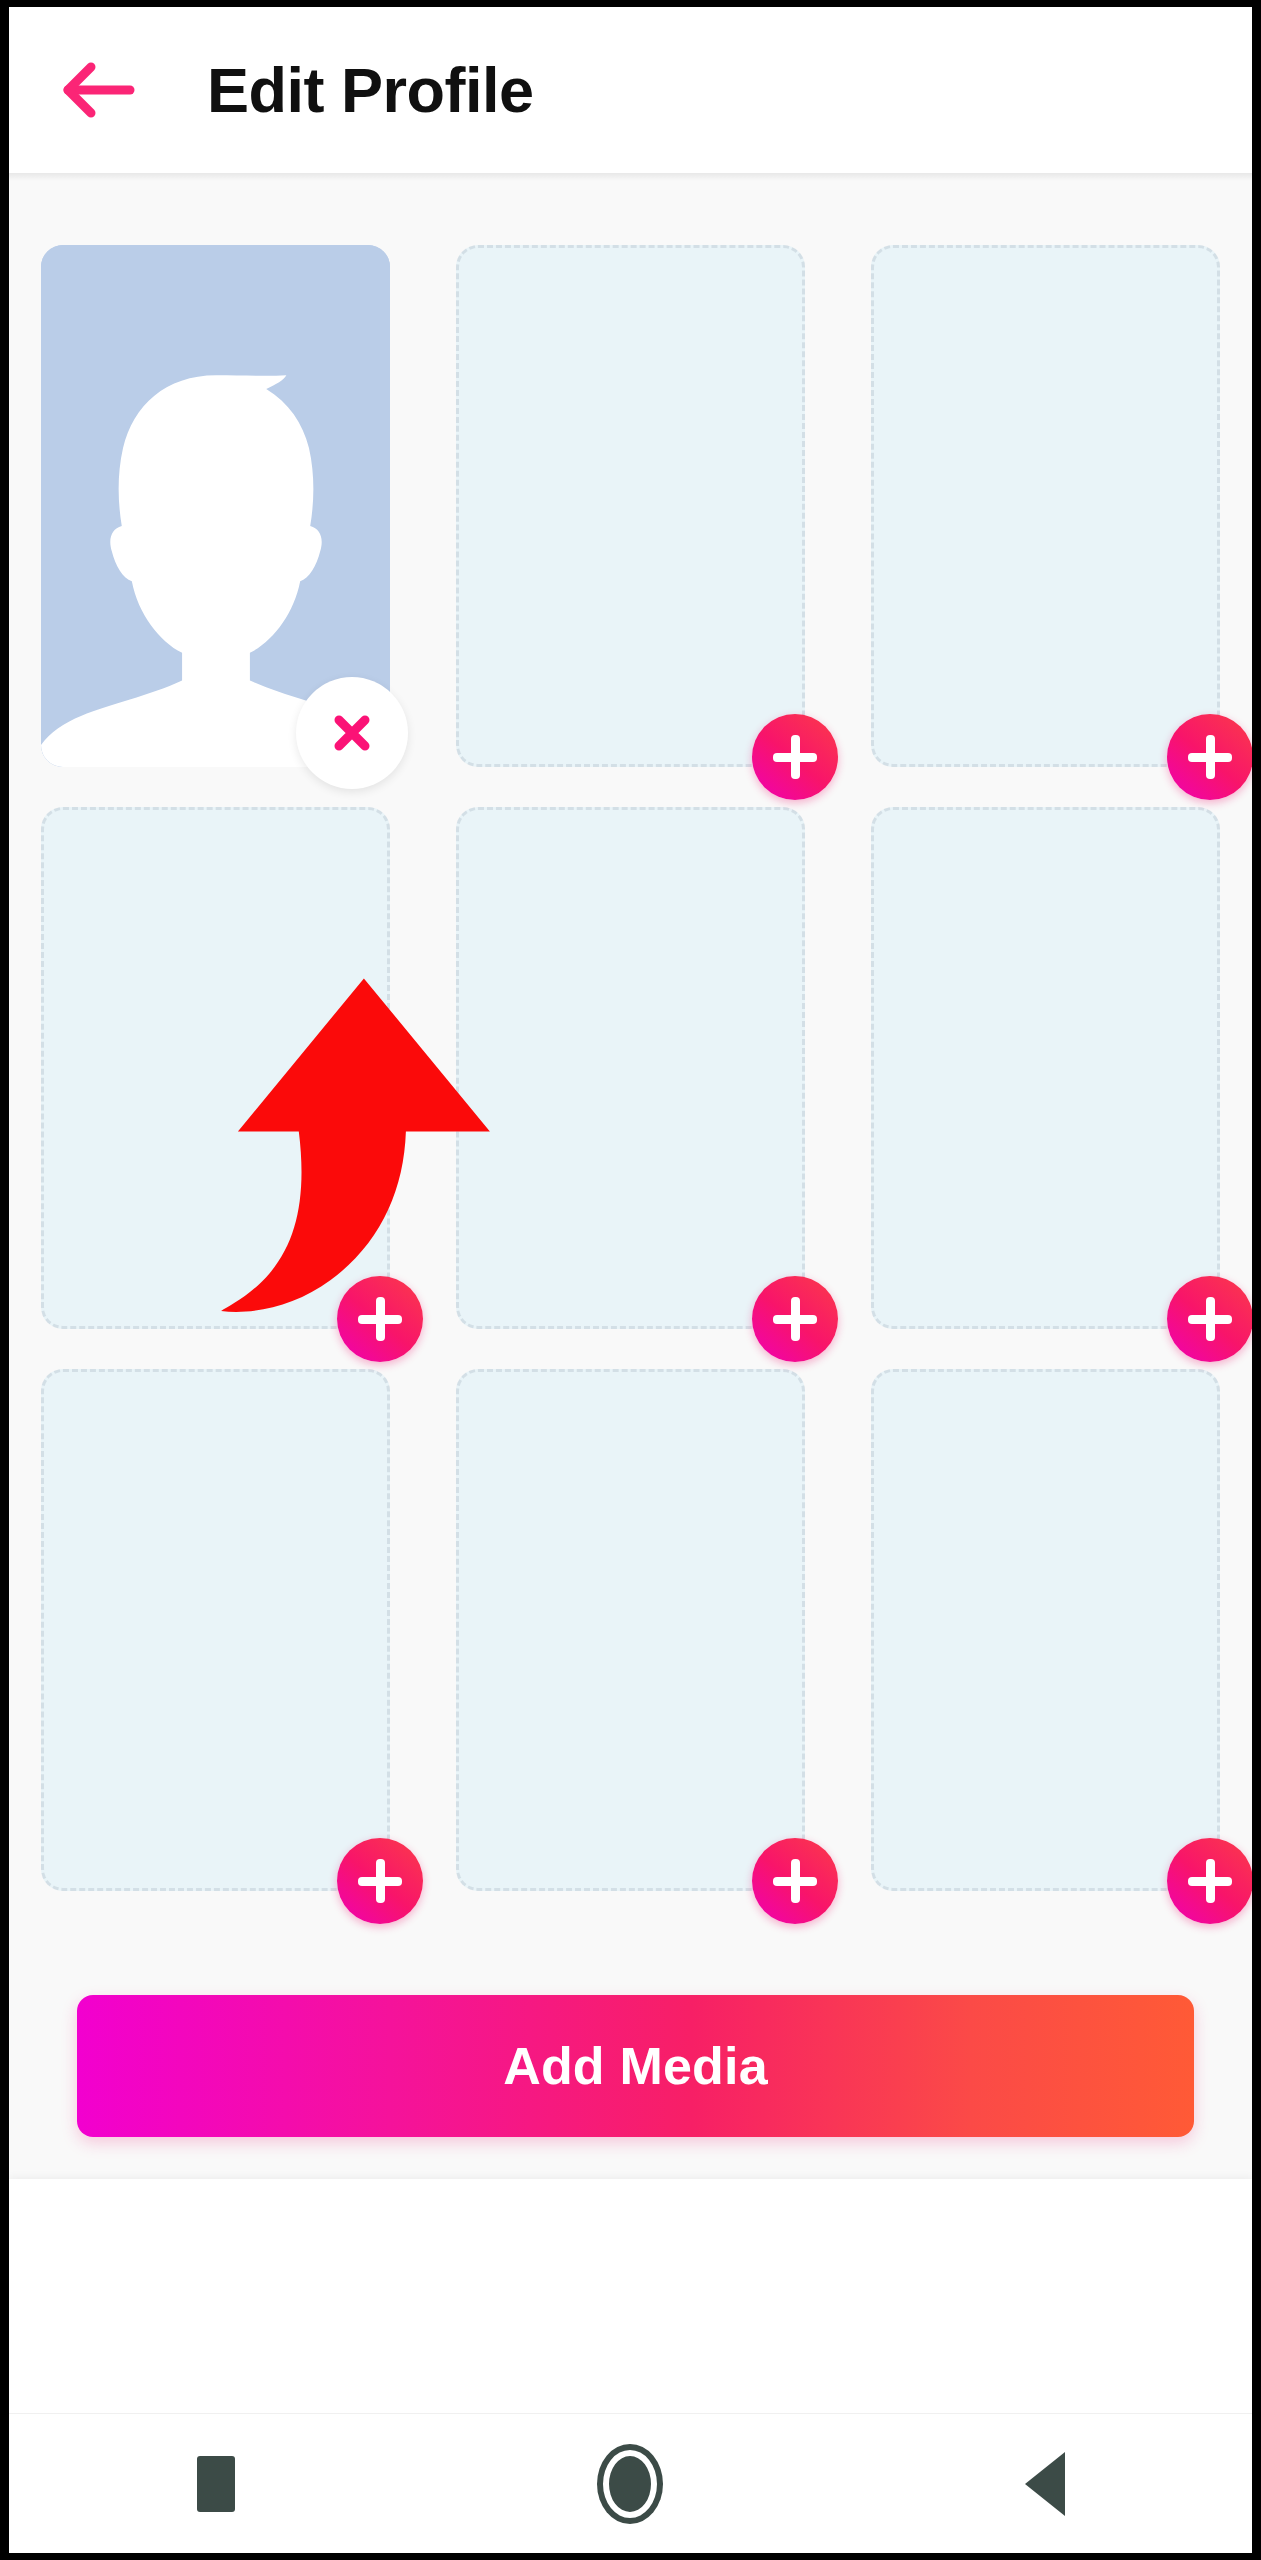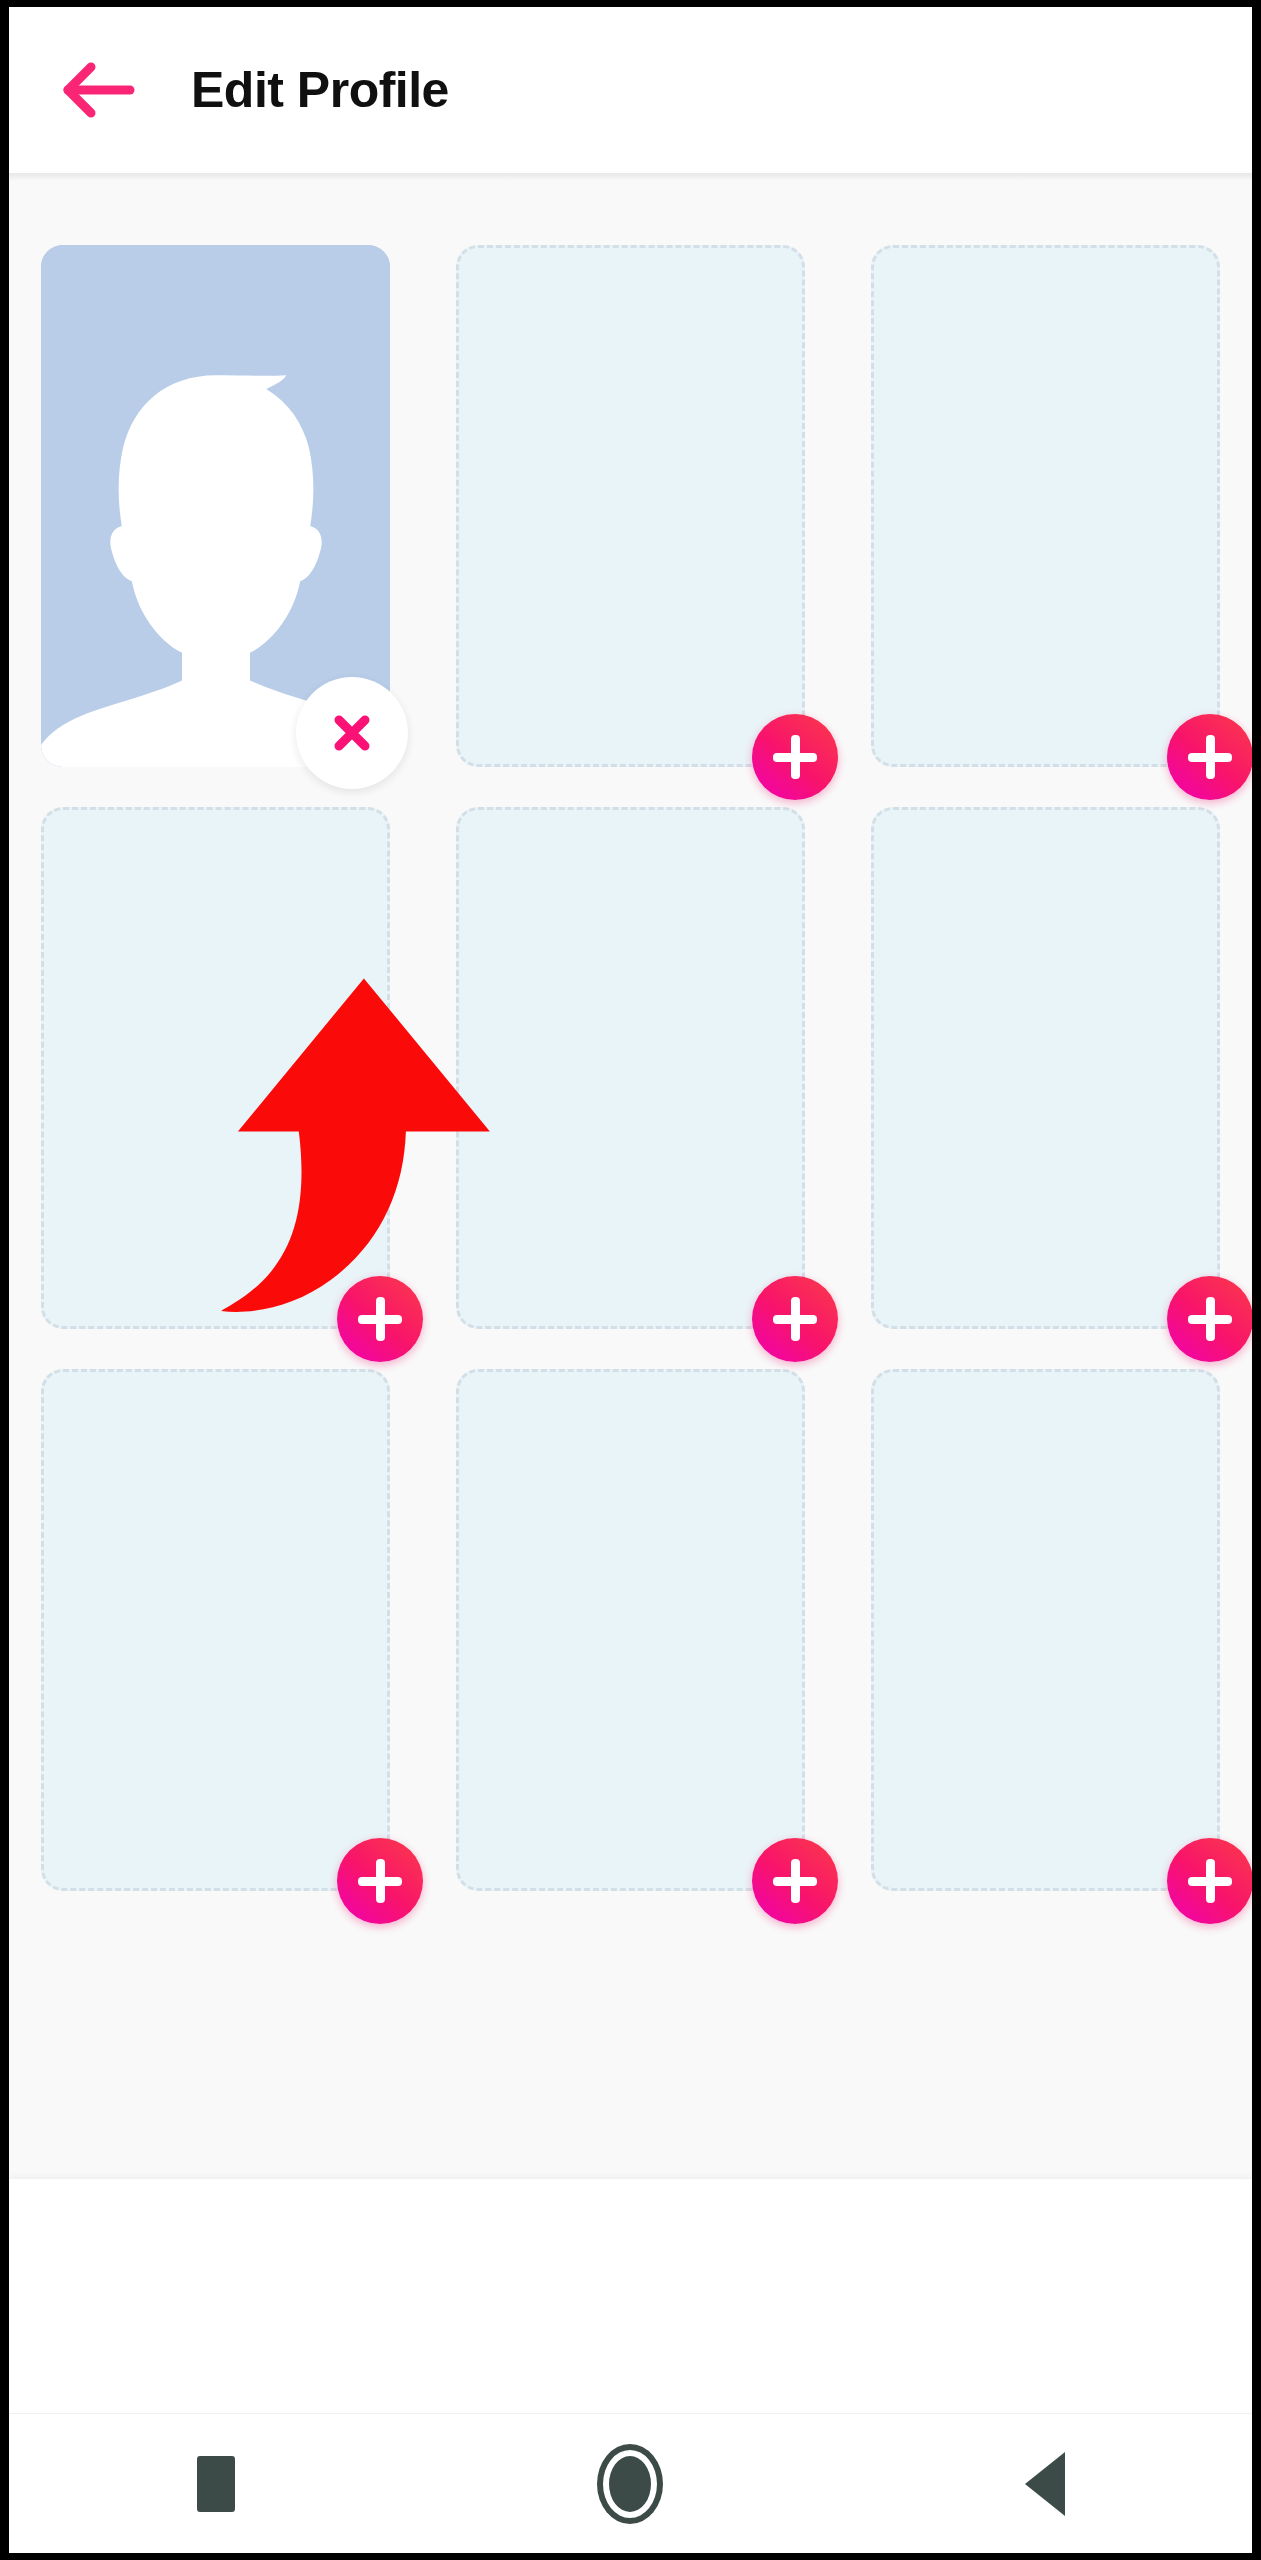--- a/index.html
+++ b/index.html
@@ -40,25 +40,25 @@
     margin-left: 30px;
     display: flex;
     align-items: center;
     justify-content: center;
     cursor: pointer;
     background: transparent;
     border: none;
   }
   #back-btn svg { display: block; }
   #appbar-title {
-    font-size: 50px;
+    font-size: 63px;
     font-weight: 700;
     color: #101010;
     letter-spacing: -0.5px;
-    margin-left: 32px;
+    margin-left: 48px;
   }
   #appbar-shadow {
     position: absolute;
     top: 166px; left: 0; right: 0;
     height: 8px;
     background: linear-gradient(to bottom, rgba(0,0,0,0.07), rgba(0,0,0,0));
     z-index: 5;
   }
 
   
@@ -336,20 +336,23 @@
 
       <div class="tile empty">
         <button class="add-btn">
           <span class="plus-h"></span>
           <span class="plus-v"></span>
         </button>
       </div>
 
     </div>
 
+    <button id="add-media-btn">
+      <span id="add-media-label">Add Media</span>
+    </button>
 
     <div id="smart-card">
       
       
     </div>
 
     <svg id="annotation-arrow" viewBox="0 0 320 390">
       <path fill="#FB0A0A" d="M138 22 L18 172 L76 172 C84 238 74 288 38 322 C22 337 8 344 2 348 C30 352 72 344 106 318 C152 283 176 232 178 172 L258 172 Z" transform="translate(20,8) scale(1.05,1.02)"></path>
     </svg>
 

